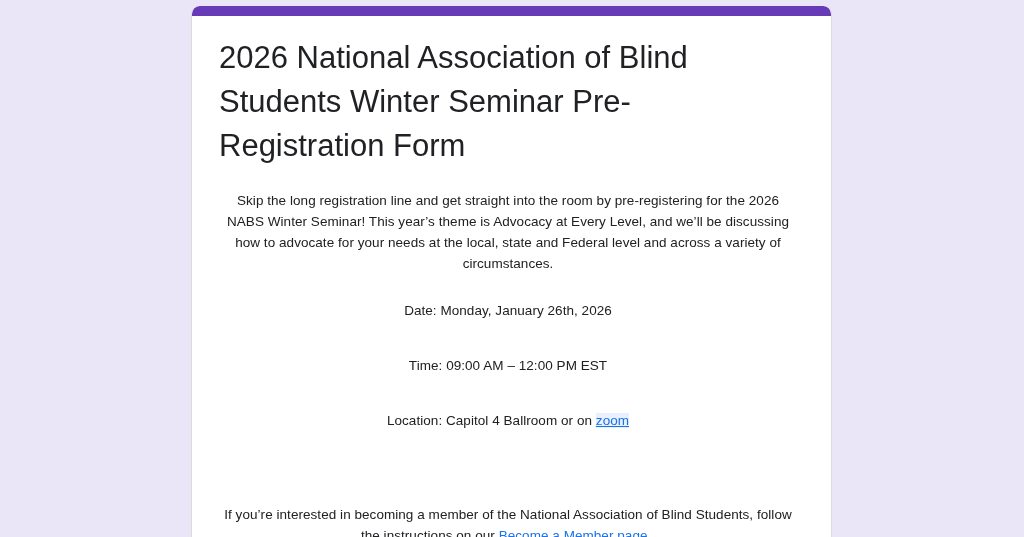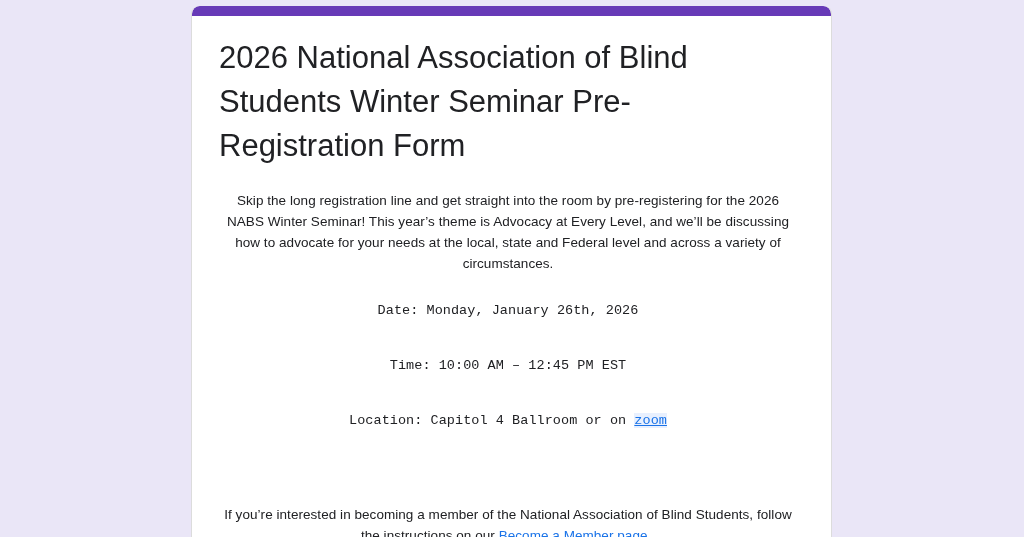--- a/index.html
+++ b/index.html
@@ -82,21 +82,20 @@
   }
   .link-zoom {
     color: #1a73e8;
     text-decoration: underline;
     background: #e8f0fe;
     cursor: pointer;
     margin-top: 16px;
   }
   .nowrap-line {
     white-space: nowrap;
-    font-family: Liberation Mono, monospace;
   }
 </style>
 </head>
 <body>
 
 <div class="page">
 
   <div class="form-card">
 
     <div class="card-accent-bar"></div>
@@ -108,21 +107,21 @@
       <div class="form-description">
 
         <p class="desc-para">Skip the long registration line and get straight into the room by pre-registering for the 2026 NABS Winter Seminar! This year’s theme is Advocacy at Every Level, and we’ll be discussing how to advocate for your needs at the local, state and Federal level and across a variety of circumstances.</p>
 
         <div class="desc-spacer-1"></div>
 
         <p class="desc-para nowrap-line">Date: Monday, January 26th, 2026</p>
 
         <div class="desc-spacer-2"></div>
 
-        <p class="desc-para nowrap-line">Time: 10:00 AM – 12:45 PM EST</p>
+        <p class="desc-para nowrap-line">Time: 09:00 AM – 12:00 PM EST</p>
 
         <div class="desc-spacer-3"></div>
 
         <p class="desc-para nowrap-line"><span>Location: Capitol 4 Ballroom or on </span><a class="link-zoom">zoom</a></p>
 
         <div class="desc-spacer-4"></div>
 
         <p class="desc-para"><span>If you’re interested in becoming a member of the National Association of Blind Students, follow the instructions on our </span><a class="link">Become a Member page</a><span> .</span></p>
 
       </div>

